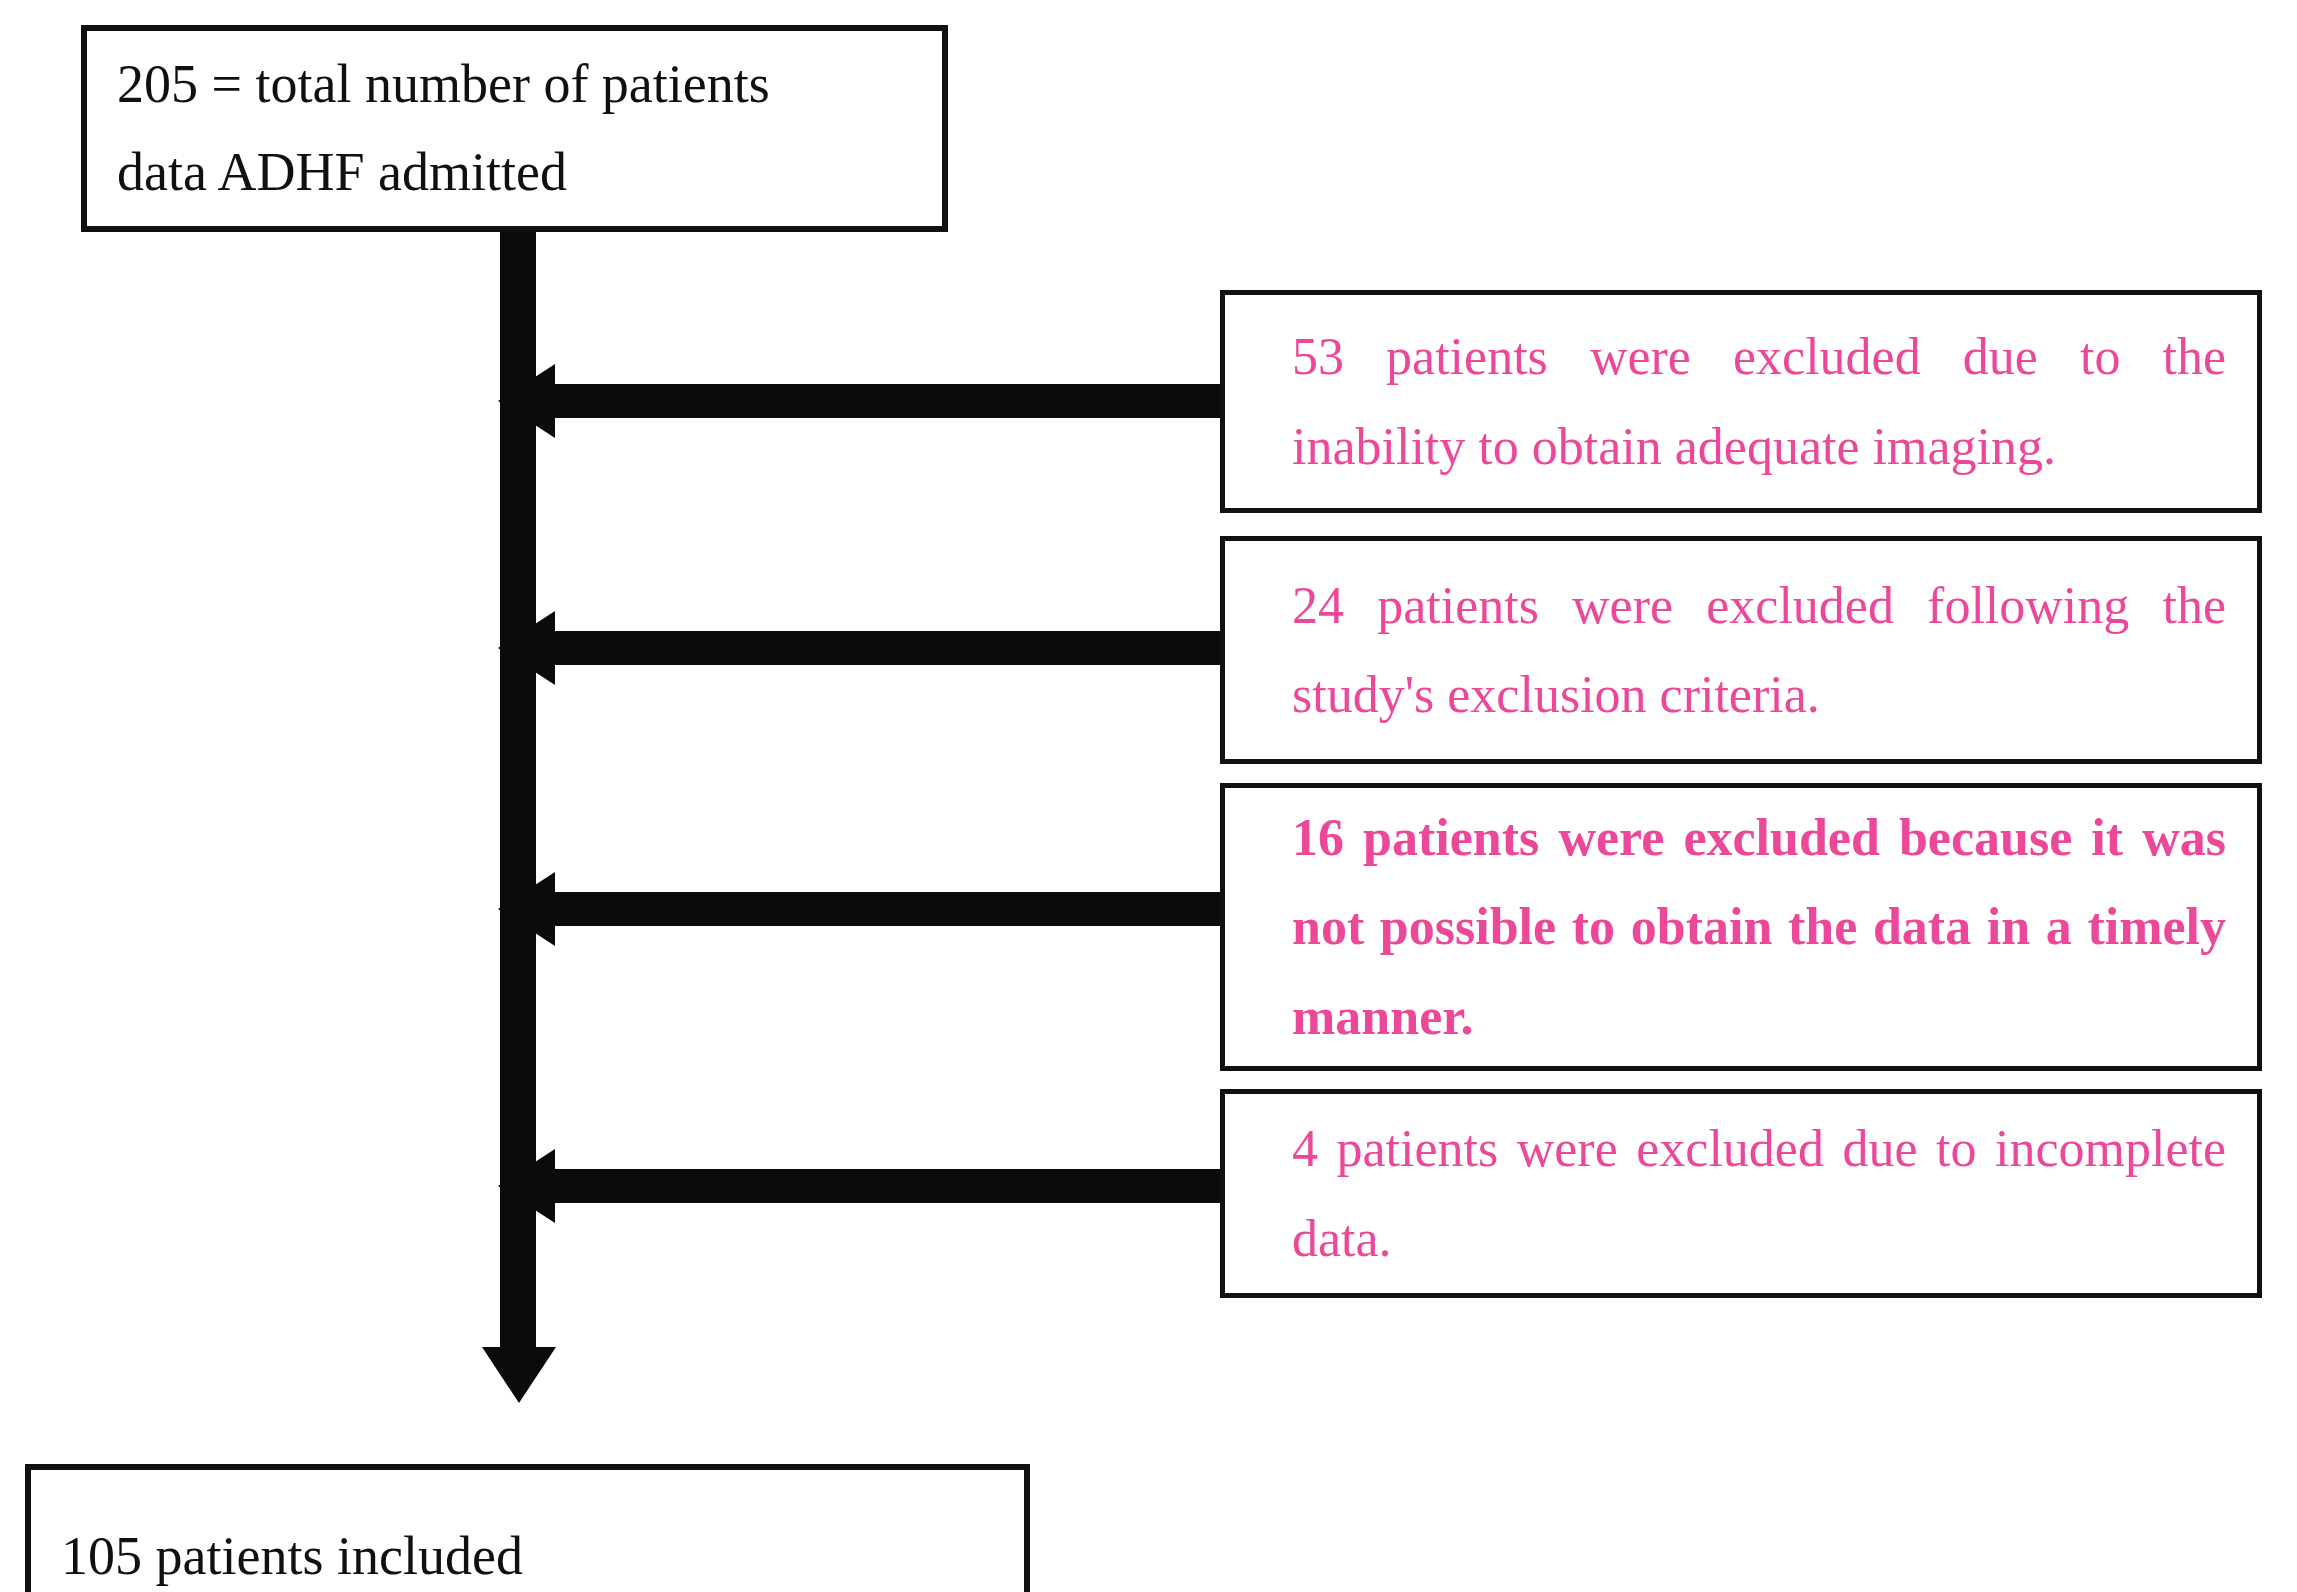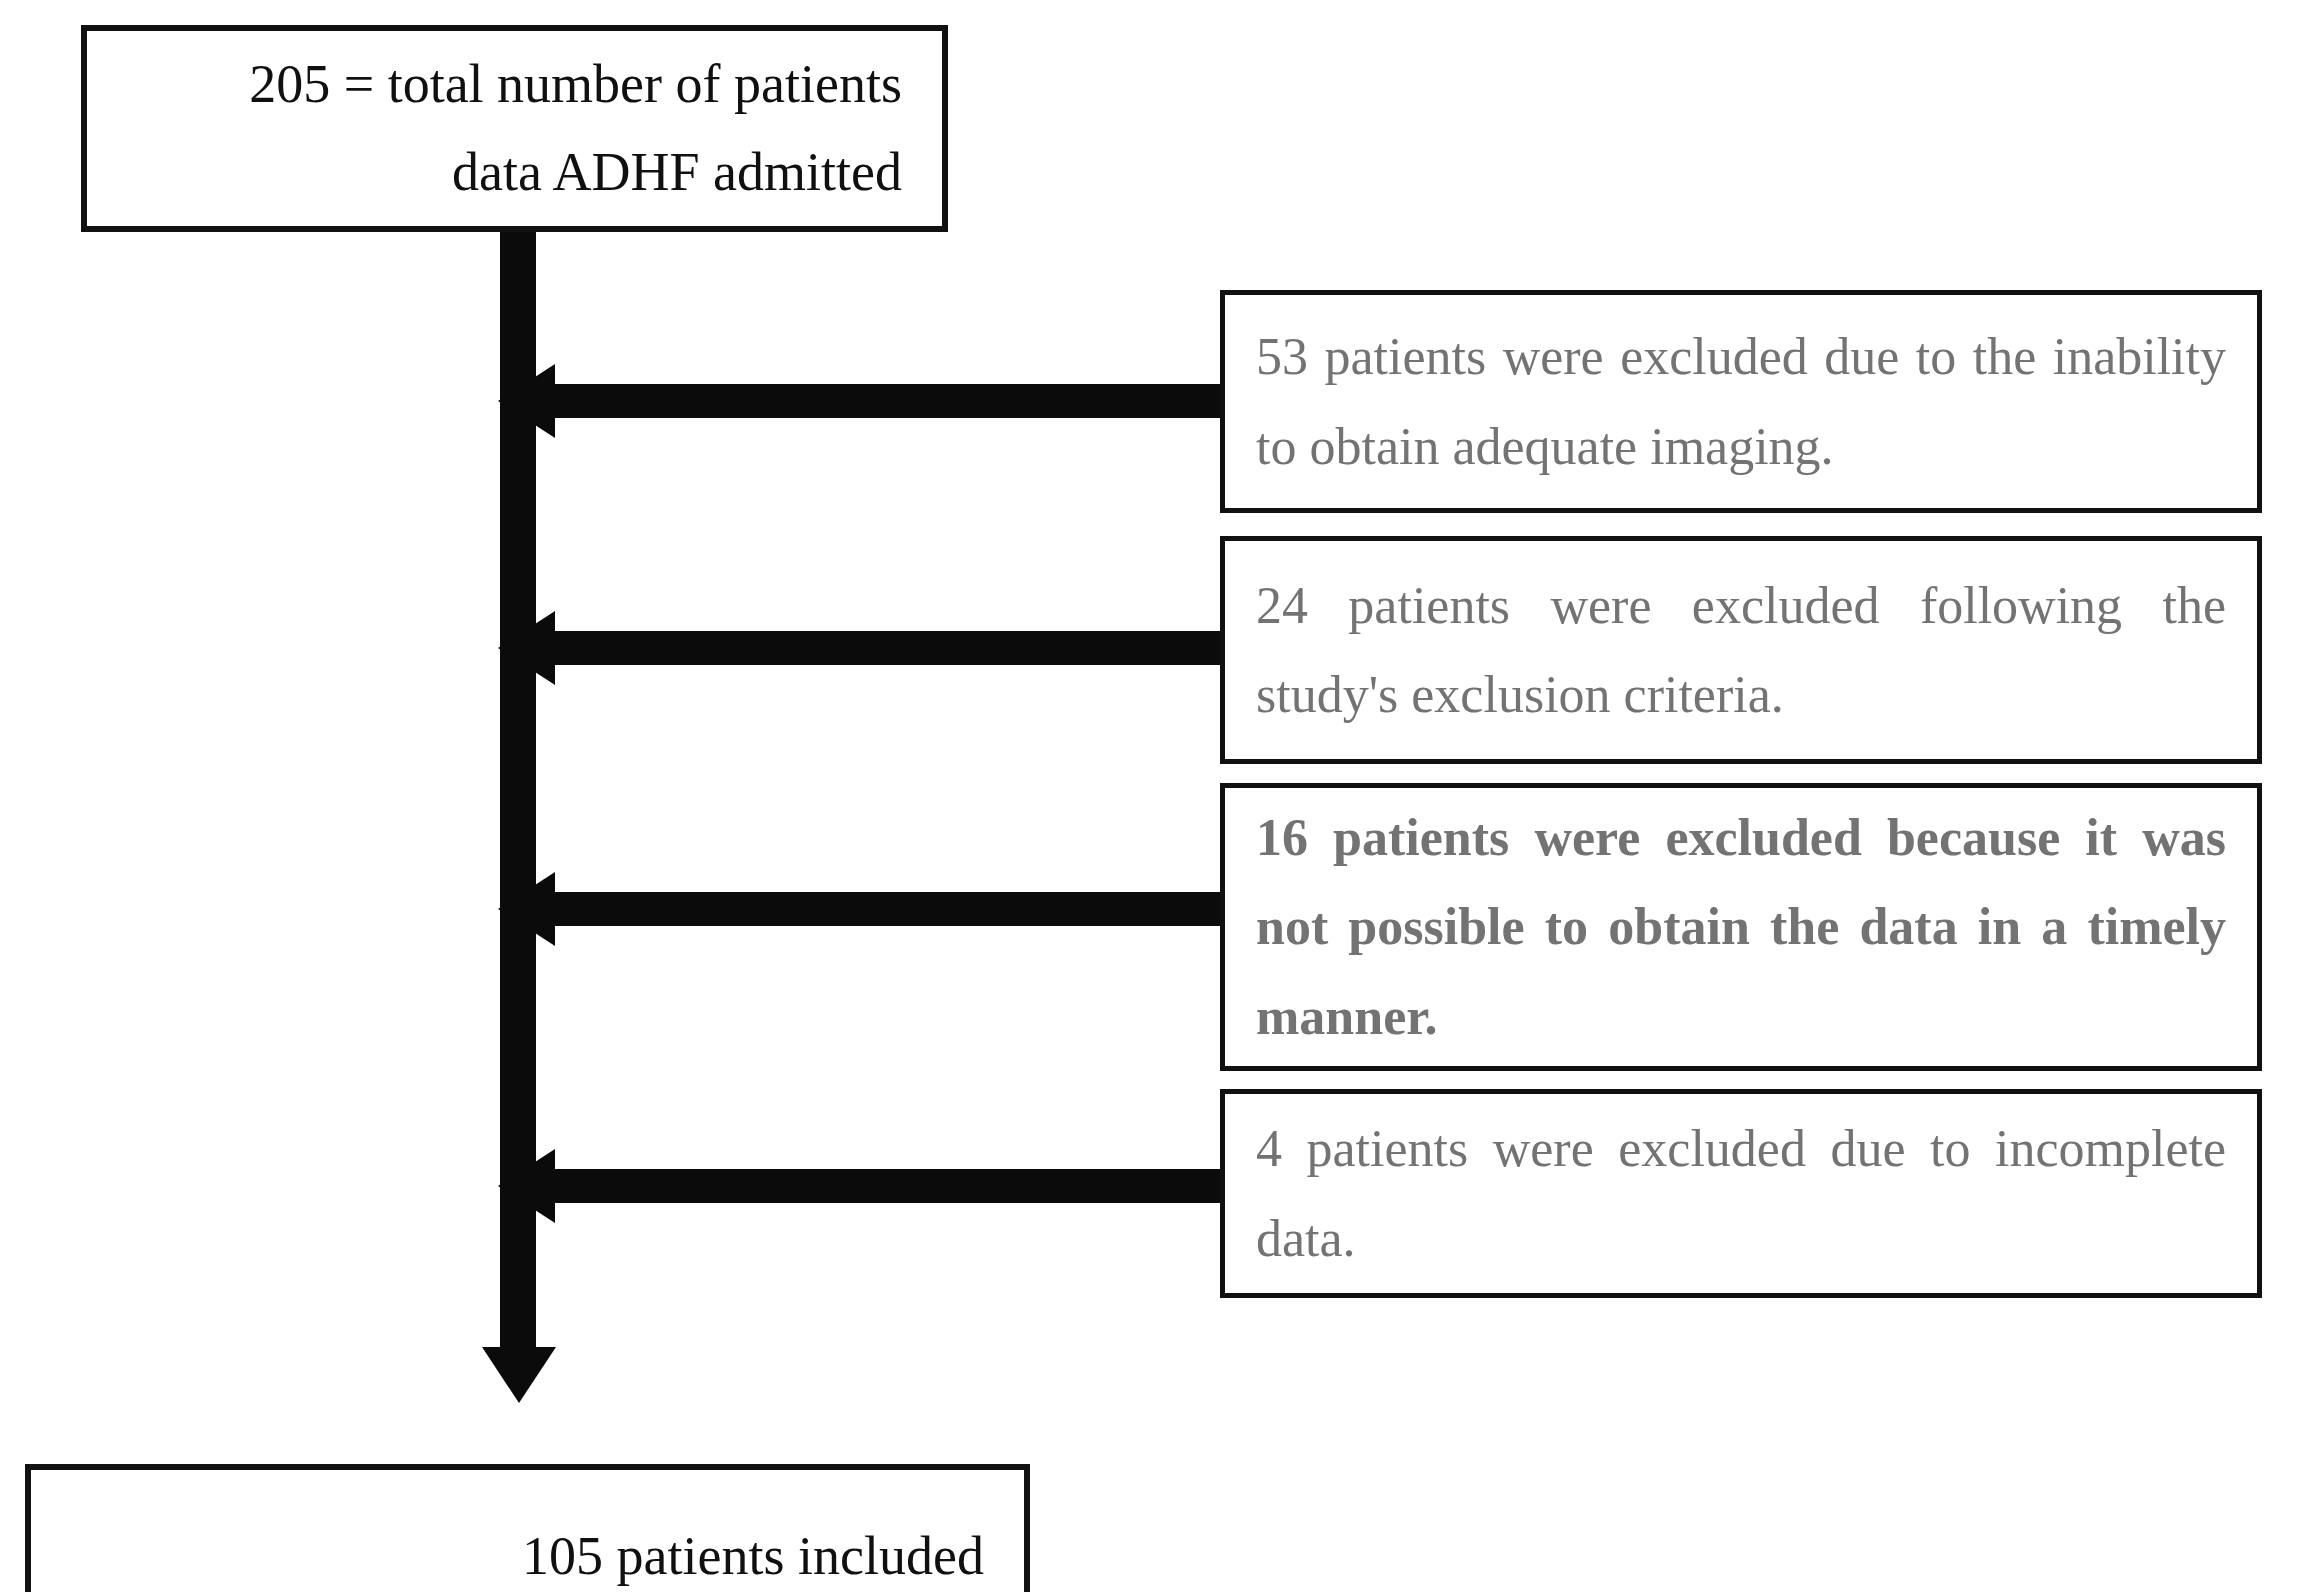--- a/index.html
+++ b/index.html
@@ -29,23 +29,23 @@
     display: flex;
     align-items: center;
     justify-content: center;
     z-index: 4;
   }
 
   .node-box .box-text {
     font-size: 54px;
     line-height: 1.62;
     color: #101010;
-    text-align: right;
+    text-align: left;
     width: 100%;
-    padding: 0 40px;
+    padding: 0 30px;
     box-sizing: border-box;
   }
 
   
   #box-source {
     left: 81px;
     top: 25px;
     width: 867px;
     height: 207px;
   }
@@ -68,27 +68,28 @@
     box-sizing: border-box;
     background: #ffffff;
     border: 5.4px solid #111111;
     display: flex;
     align-items: center;
     z-index: 4;
   }
   .excl-box .box-text {
     font-size: 52px;
     line-height: 1.72;
-    color: #737373;
+    color: #ec4899;
     text-align: justify;
     text-align-last: left;
     width: 100%;
     padding: 0 31px 0 31px;
     box-sizing: border-box;
     hyphens: none;
+    margin-left: 36px;
   }
 
   #excl-0 { left: 1220px; top: 290px;  width: 1042px; height: 223px; }
   #excl-1 { left: 1220px; top: 536px;  width: 1042px; height: 228px; }
   #excl-2 { left: 1220px; top: 783px;  width: 1042px; height: 288px; font-weight: bold; }
   #excl-3 { left: 1220px; top: 1089px; width: 1042px; height: 209px; }
 
   
   #spine {
     position: absolute;

